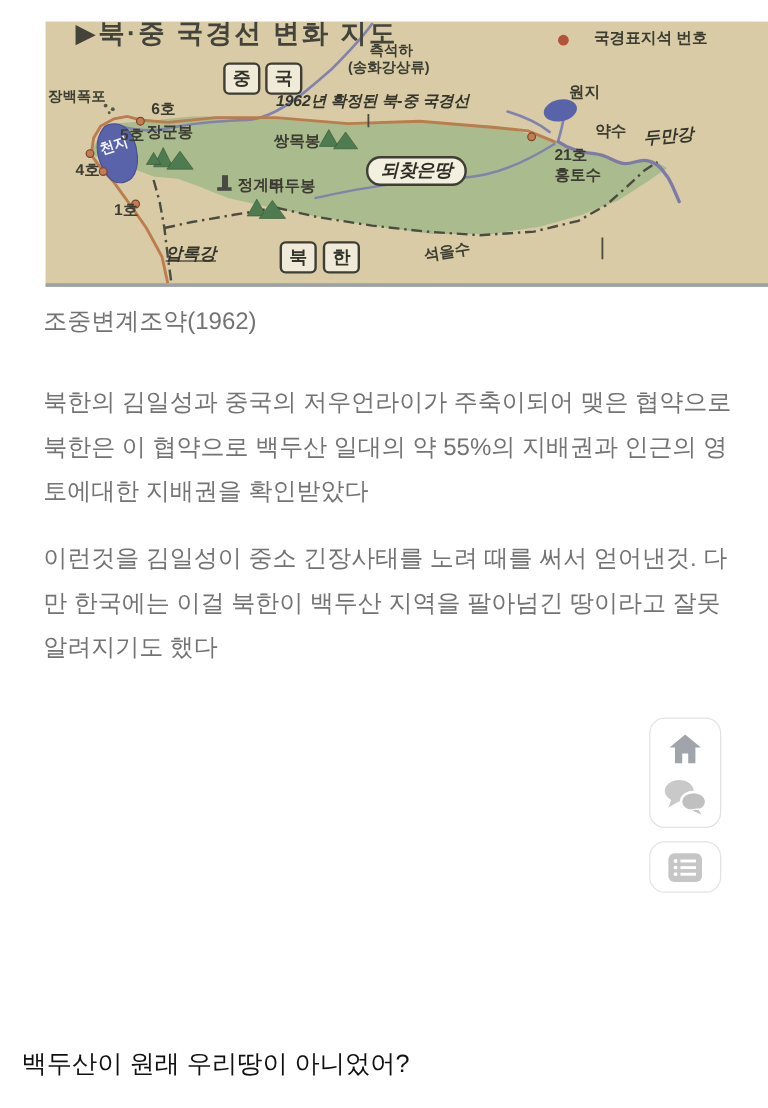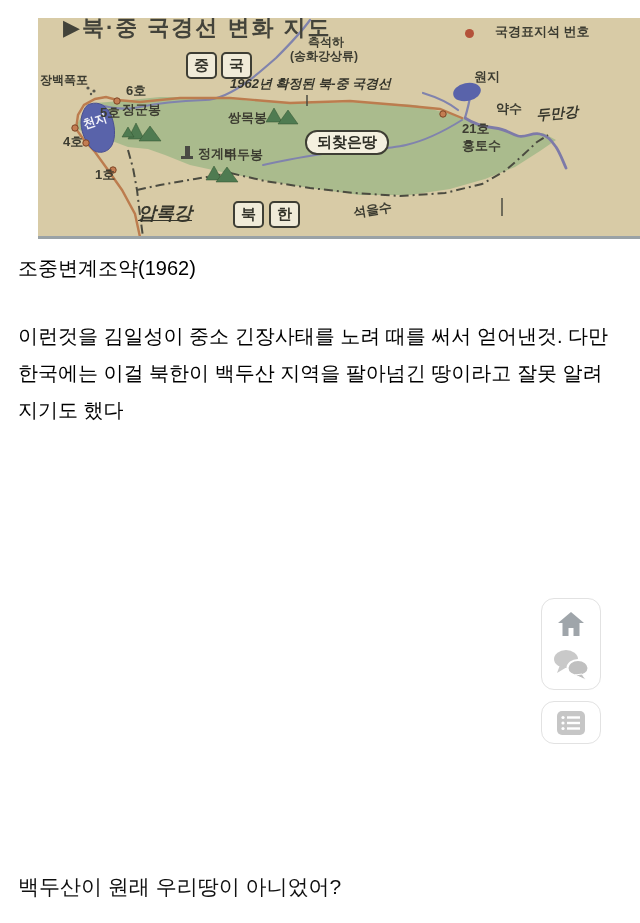--- a/index.html
+++ b/index.html
@@ -12,27 +12,27 @@
   #map svg{position:absolute;left:0;top:0;}
   .mlabel{position:absolute;font-weight:700;font-size:13px;line-height:1.05;
           color:#3c3c31;white-space:nowrap;}
   .msmall{font-size:12px;}
   .mitalic{font-style:italic;color:#35352b;}
   .map-title{font-size:22px;font-weight:800;letter-spacing:2px;color:#43433a;}
   .cbox{position:absolute;width:27px;height:23px;border:2px solid #3e3e34;border-radius:5px;
         background:rgba(250,247,235,.72);font-weight:800;font-size:15px;color:#33332a;
         display:flex;align-items:center;justify-content:center;}
   .pill{position:absolute;border:2px solid #3e3e34;border-radius:12px;
-        background:#f4f0df;padding:1px 10px;font-weight:800;font-size:15px;color:#2e2e26;}
+        background:#f4f0df;padding:1px 10px;font-weight:800;font-size:15px;color:#2e2e26;font-style:italic;}
   .legend-dot{position:absolute;width:9px;height:9px;border-radius:50%;background:#b4523a;}
   .lake-label{color:#f2f2f8;font-size:12px;}
 
   
-  .article{position:absolute;left:18px;right:28px;top:250px;
-           font-size:20px;line-height:37px;color:#000000;word-break:break-all;}
+  .article{position:absolute;left:36px;right:28px;top:250px;
+           font-size:20px;line-height:37px;color:#737373;word-break:break-all;}
   .article h2{margin:0 0 31px 0;font-size:20px;font-weight:400;line-height:37px;}
   .article p{margin:0 0 19px 0;}
   .post-title{position:absolute;left:18px;top:872px;font-size:21px;font-weight:500;
               color:#101010;line-height:30px;}
 
   
   .float-group{position:absolute;left:541px;width:60px;background:rgba(255,255,255,.62);
                border:1.5px solid #e2e2e2;border-radius:13px;box-sizing:border-box;
                display:flex;flex-direction:column;align-items:center;justify-content:space-around;}
   #float-main{top:598px;height:92px;padding:4px 0;}
@@ -133,26 +133,27 @@
 
   <span class="mlabel" style="left:84px;top:85px;">장군봉</span>
   <span class="mlabel" style="left:190px;top:93px;">쌍목봉</span>
   <span class="mlabel" style="left:186px;top:130px;">무두봉</span>
   <span class="mlabel" style="left:160px;top:129px;">정계비</span>
   <span class="mlabel" style="left:424px;top:121px;">홍토수</span>
   <span class="mlabel" style="left:315px;top:185px;transform:rotate(-9deg);">석을수</span>
   <span class="mlabel" style="left:458px;top:84px;">약수</span>
   <span class="mlabel msmall" style="left:270px;top:18px;">측석하</span>
   <span class="mlabel msmall" style="left:252px;top:32px;">(송화강상류)</span>
-  <span class="mlabel mitalic" style="left:100px;top:186px;font-size:18px;text-decoration:underline;">압록강</span>
+  <span class="mlabel mitalic" style="left:100px;top:186px;font-size:14px;text-decoration:underline;">압록강</span>
   <span class="mlabel mitalic" style="left:498px;top:88px;font-size:14px;transform:rotate(-5deg);">두만강</span>
 </div>
 
 <div class="article">
   <h2>조중변계조약(1962)</h2>
+  <p>북한의 김일성과 중국의 저우언라이가 주축이되어 맺은 협약으로 북한은 이 협약으로 백두산 일대의 약 55%의 지배권과 인근의 영토에대한 지배권을 확인받았다</p>
   <p>이런것을 김일성이 중소 긴장사태를 노려 때를 써서 얻어낸것. 다만 한국에는 이걸 북한이 백두산 지역을 팔아넘긴 땅이라고 잘못 알려지기도 했다</p>
 </div>
 
 <div class="post-title">백두산이 원래 우리땅이 아니었어?</div>
 
 <div class="float-group" id="float-main">
   <div class="fbtn">
     <svg width="30" height="28" viewBox="0 0 30 28">
       <path d="M15 2 L28 13 H23.5 V26 H17.5 V18 H12.5 V26 H6.5 V13 H2 Z" fill="#8e959b" opacity="0.85"></path>
     </svg>

